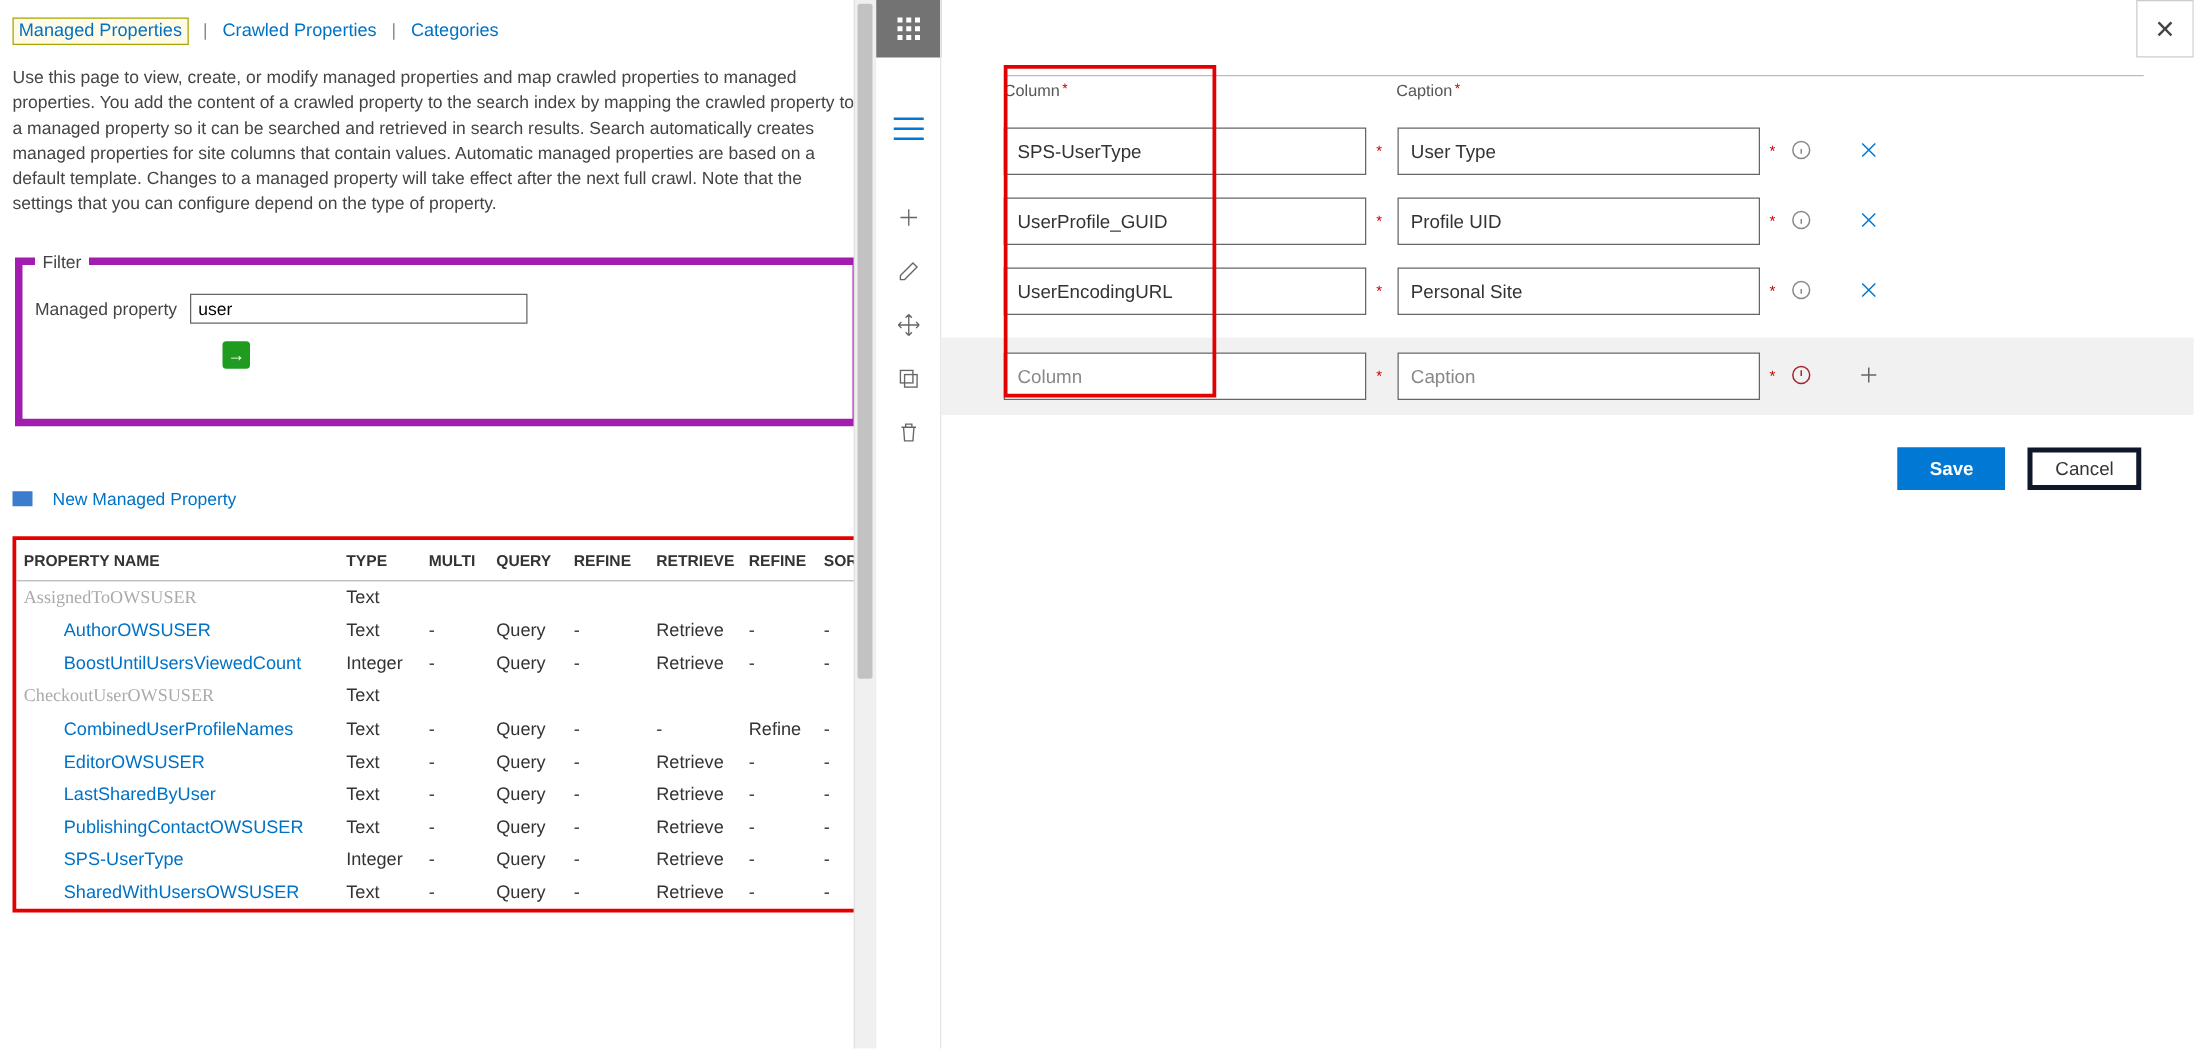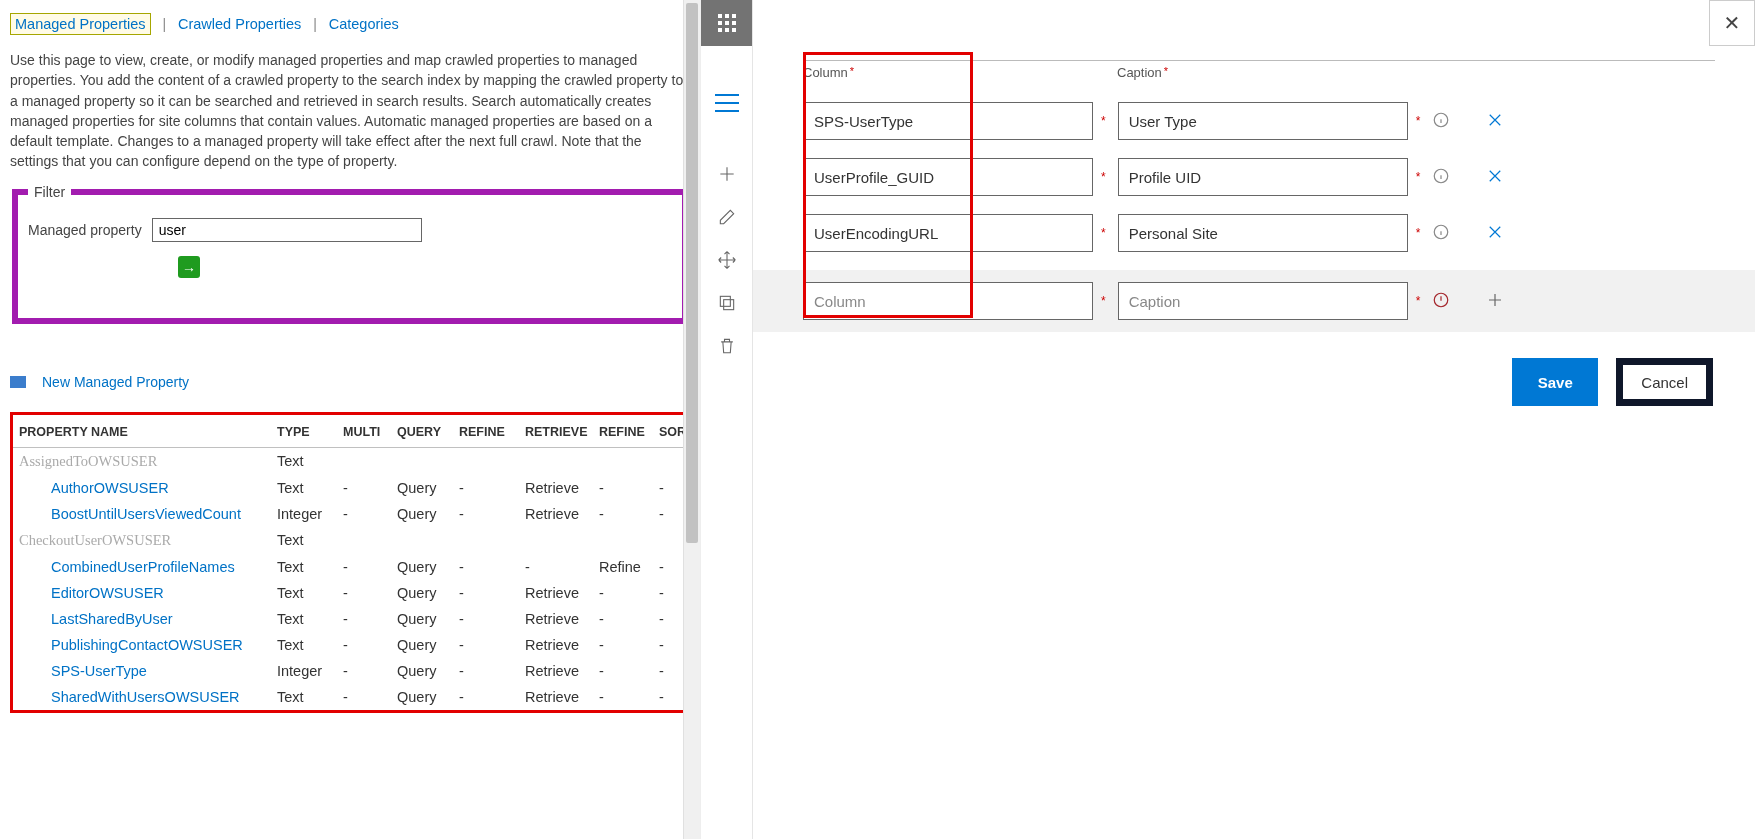--- a/index.html
+++ b/index.html
@@ -45,21 +45,21 @@
     font-size: 14.5px;
   }
   .tabs .sep { color: #888; margin: 0 8px; }
   .tabs .active {
     border: 1px solid #a6a600;
     background: #fffbe6;
     padding: 2px 4px;
   }
   .intro {
     color: #444; line-height: 1.45;
-    margin-bottom: 12px;
+    margin-bottom: 28px;
     max-width: 680px;
   }
   fieldset.filter {
     border: 6px solid #a21caf;
     padding: 18px 18px 40px 10px;
     margin-bottom: 50px;
     position: relative;
   }
   fieldset.filter legend {
     padding: 0 6px; color: #444;
@@ -224,24 +224,24 @@
   .row.new-row input::placeholder { color:#888; }
   .row.new-row .info-ico { color:#a4262c; }
   .row.new-row .add-ico { color:#666; cursor:pointer; margin-left: 26px;}
   .row.new-row .add-ico svg { width:18px; height:18px; }
   .dlg-buttons {
     margin-top: 26px;
     display:flex; justify-content:flex-end; gap:18px;
     padding-right: 2px;
   }
   .btn {
-    height: 48px; min-width: 86px;
+    height: 34px; min-width: 86px;
     padding: 0 18px;
     font-size: 15px;
-    border: 7px solid #0f172a;
+    border: 4px solid #0f172a;
     background:#fff; color:#333;
     cursor:pointer;
   }
   .btn.primary {
     background:#0078d4; border-color:#0078d4; color:#fff; font-weight:600;
   }
 </style>
 </head>
 <body>
 

